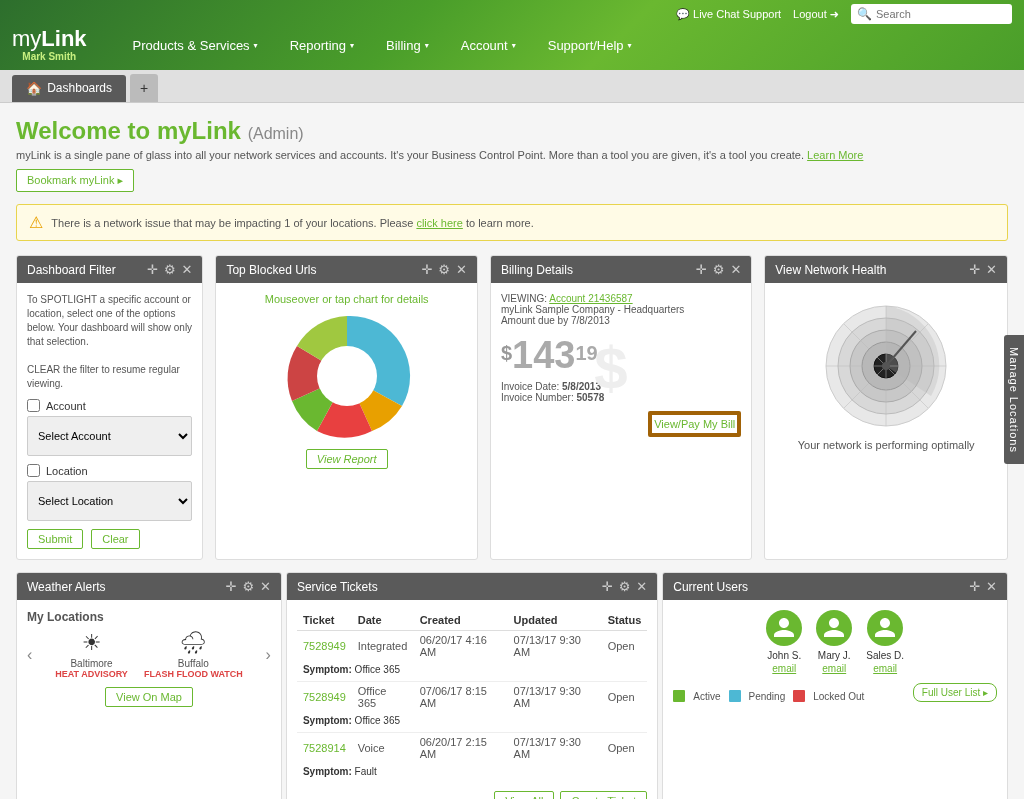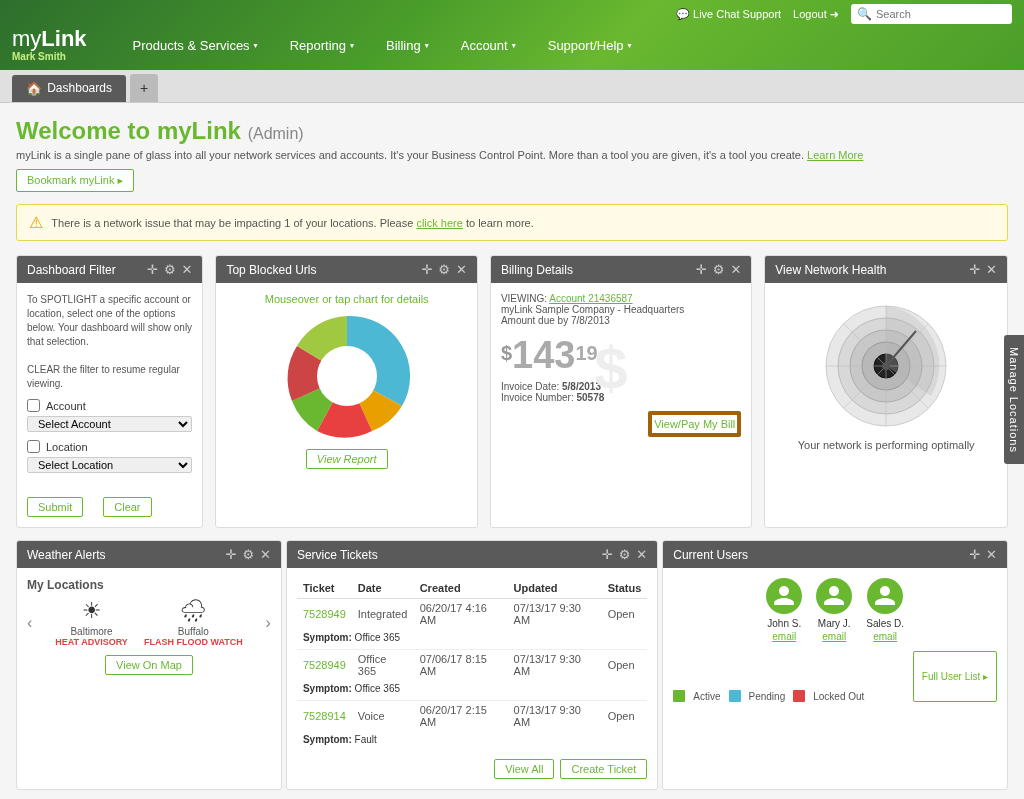--- a/index.html
+++ b/index.html
@@ -7,21 +7,21 @@
 
     
     .header { background: linear-gradient(135deg, #2d6e2d 0%, #4a9e2a 40%, #6ab830 60%, #4a9e2a 100%); padding: 0; }
     .header-top { display: flex; justify-content: flex-end; align-items: center; padding: 4px 12px; gap: 12px; }
     .header-top a { color: #fff; text-decoration: none; font-size: 11px; }
     .search-box { display: flex; align-items: center; background: #fff; border-radius: 3px; padding: 3px 6px; }
     .search-box input { border: none; outline: none; font-size: 11px; width: 130px; }
     .search-icon-svg { color: #888; margin-right: 4px; }
 
     .header-nav { display: flex; align-items: center; padding: 0 12px 8px; gap: 0; }
-    .logo { color: #fff; font-size: 22px; font-weight: bold; margin-right: 30px; line-height: 1; }
+    .logo { color: #fff; font-size: 22px; font-weight: bold; margin-right: 30px; line-height: 1; text-align: center; }
     .logo span.my { font-weight: normal; }
     .logo span.link { font-weight: bold; }
     .logo-sub { color: #c8f080; font-size: 10px; display: block; margin-top: 2px; }
     .nav-item { color: #fff; font-size: 13px; padding: 8px 16px; cursor: pointer; position: relative; display: flex; align-items: center; gap: 4px; }
     .nav-arrow { font-size: 8px; }
 
     
     .tabs-bar { background: #e0e0e0; display: flex; align-items: center; padding: 0 12px; border-bottom: 1px solid #ccc; }
     .tab-item { display: flex; align-items: center; gap: 5px; background: #5a5a5a; color: #fff; padding: 6px 14px; font-size: 12px; border-radius: 3px 3px 0 0; cursor: pointer; margin-top: 4px; }
     .tab-item .home-icon { font-size: 13px; }
@@ -46,22 +46,22 @@
     
     .card { background: #fff; border: 1px solid #ddd; border-radius: 3px; overflow: hidden; }
     .card-header { background: #5a5a5a; color: #fff; padding: 6px 10px; font-size: 12px; display: flex; align-items: center; justify-content: space-between; }
     .card-header-icons { display: flex; gap: 6px; color: #ccc; font-size: 13px; }
     .card-body { padding: 10px; }
 
     
     .filter-desc { font-size: 10px; color: #555; margin-bottom: 8px; line-height: 1.4; }
     .filter-label { display: flex; align-items: center; gap: 6px; font-size: 11px; color: #333; margin-bottom: 4px; }
     .filter-label input[type=checkbox] { margin: 0; }
-    .filter-select { width: 100%; padding: 0 6px; border: 1px solid #ccc; border-radius: 2px; font-size: 11px; margin-bottom: 8px; }
-    .filter-btns { display: flex; gap: 20px; margin-top: 16px; }
+    .filter-select { width: 100%; padding: 12px 6px; border: 1px solid #ccc; border-radius: 2px; font-size: 11px; margin-bottom: 8px; }
+    .filter-btns { display: flex; gap: 8px; }
     .filter-btn { border: 1px solid #6ab830; color: #6ab830; background: #fff; padding: 3px 10px; font-size: 11px; cursor: pointer; border-radius: 2px; }
 
     
     .pie-label { color: #6ab830; font-size: 11px; text-align: center; margin-bottom: 6px; }
     .pie-container { display: flex; justify-content: center; margin-bottom: 8px; }
     .view-report-btn { border: 1px solid #6ab830; color: #6ab830; background: #fff; padding: 3px 10px; font-size: 11px; cursor: pointer; border-radius: 2px; display: block; margin: 0 auto; font-style: italic; }
 
     
     .billing-viewing { font-size: 10px; color: #555; margin-bottom: 4px; }
     .billing-viewing a { color: #6ab830; }
@@ -99,21 +99,21 @@
     .user-item { text-align: center; }
     .user-avatar { width: 36px; height: 36px; background: #6ab830; border-radius: 50%; display: flex; align-items: center; justify-content: center; margin: 0 auto 4px; }
     .user-avatar svg { width: 24px; height: 24px; fill: #fff; }
     .user-name { font-size: 10px; color: #333; }
     .user-email { font-size: 10px; color: #6ab830; cursor: pointer; }
     .users-legend { display: flex; align-items: flex-end; gap: 8px; margin-top: 8px; font-size: 10px; color: #555; }
     .legend-dot { width: 12px; height: 12px; display: inline-block; border-radius: 1px; }
     .legend-active { background: #6ab830; }
     .legend-pending { background: #4db8d4; }
     .legend-locked { background: #d44; }
-    .full-list-btn { border: 1px solid #6ab830; color: #6ab830; background: #fff; padding: 19px 8px; font-size: 10px; cursor: pointer; border-radius: 2px; margin-left: auto; }
+    .full-list-btn { border: 1px solid #6ab830; color: #6ab830; background: #fff; padding: 3px 8px; font-size: 10px; cursor: pointer; border-radius: 8px; margin-left: auto; }
 
     
     .manage-locations { position: fixed; right: 0; top: 50%; transform: translateY(-50%); background: #5a5a5a; color: #fff; writing-mode: vertical-rl; text-orientation: mixed; padding: 12px 4px; font-size: 11px; cursor: pointer; border-radius: 3px 0 0 3px; letter-spacing: 1px; }
 
     
     .radar-svg { border-radius: 50%; }
   </style>
 </head>
 <body>
 

